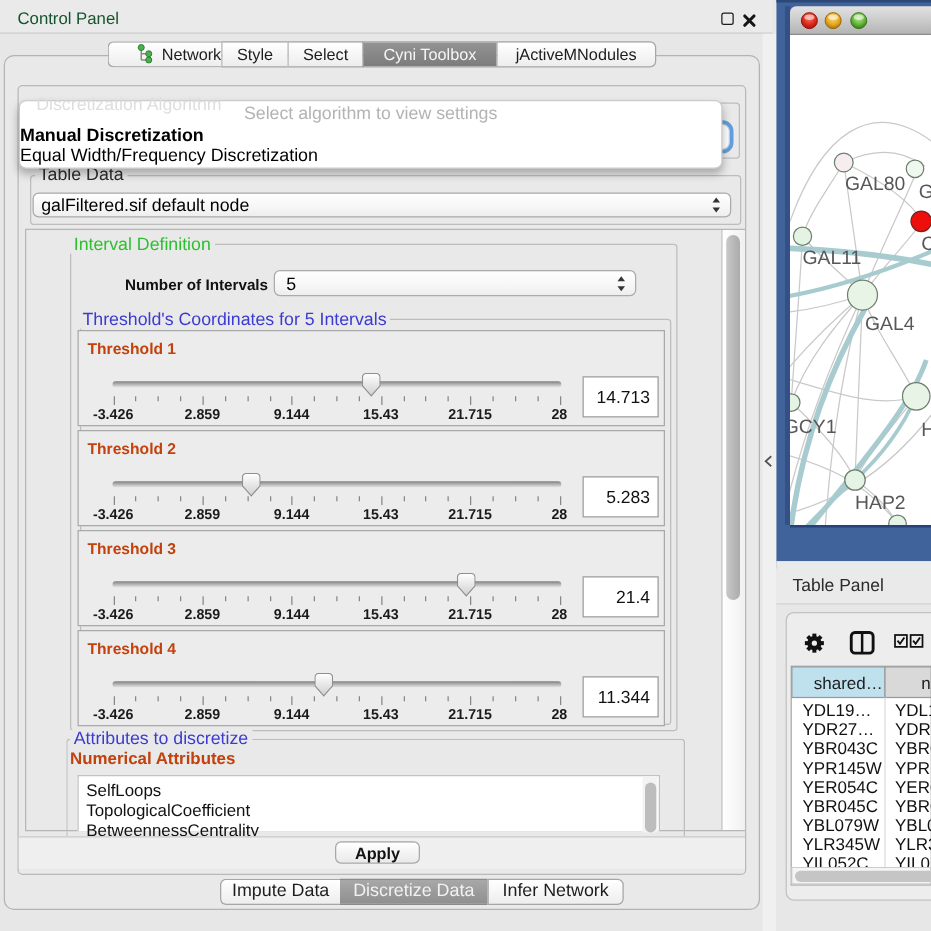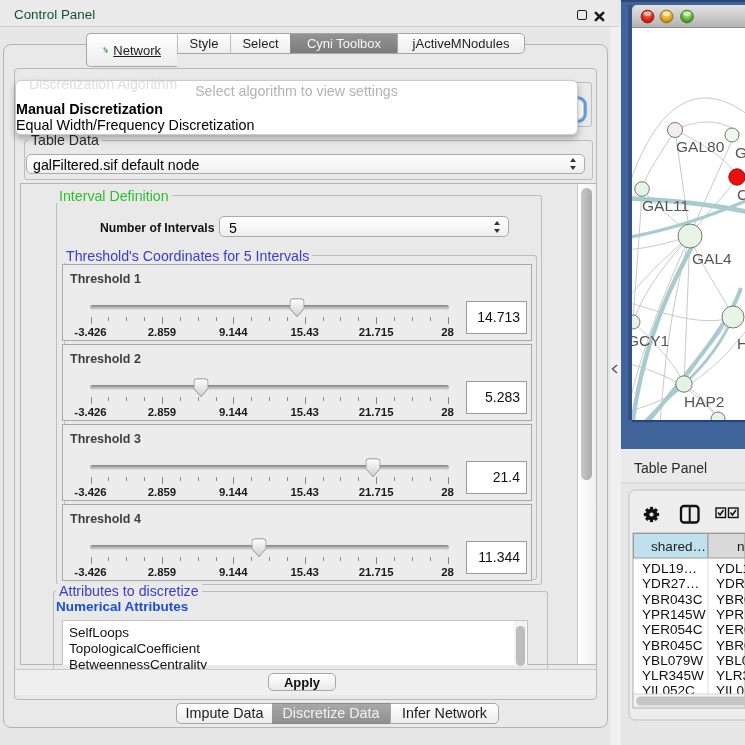--- a/index.html
+++ b/index.html
@@ -6,21 +6,21 @@
   html,body { width:745px; height:745px; overflow:hidden; }
   body { font-family:"Liberation Sans", sans-serif; background:#e7e7e7; position:relative; }
   .abs { position:absolute; }
   .grp { position:absolute; border:1px solid #bdbdbd; border-radius:3px; }
   .grplabel { position:absolute; background:#e9e9e9; padding:0 3px; font-size:14.2px; line-height:14.2px; }
   .combo { position:absolute; background:linear-gradient(180deg,#ffffff 0%,#f6f6f6 60%,#eeeeee 100%); border:1px solid #ababab; border-radius:5px; font-size:14.2px; color:#000; }
   .combo .arr { position:absolute; right:7px; top:50%; width:8px; height:14px; margin-top:-7px; }
   .arr:before { content:""; position:absolute; left:1px; top:1px; border:3.5px solid transparent; border-bottom:4.5px solid #333; border-top:none; }
   .arr:after { content:""; position:absolute; left:1px; bottom:1px; border:3.5px solid transparent; border-top:4.5px solid #333; border-bottom:none; }
   .tpanel { position:absolute; left:62px; width:470px; height:77px; background:#ececec; border:1px solid #a9a9a9; }
-  .tpanel .tlabel { position:absolute; left:7px; top:7px; font-size:12.5px; font-weight:bold; color:#404040; }
+  .tpanel .tlabel { position:absolute; left:7px; top:7px; font-size:12.5px; font-weight:bold; color:#c2410c; }
   .track { position:absolute; left:27px; top:40px; width:359px; height:5px; border-radius:2.5px; background:linear-gradient(180deg,#7f7f7f 0%,#b5b5b5 50%,#e6e6e6 100%); }
   .tick { position:absolute; width:1px; background:#878787; top:52px; }
   .ticklabel { position:absolute; top:61px; font-size:11.4px; font-weight:bold; color:#1a1a1a; transform:translateX(-50%); }
   .thumb { position:absolute; top:33px; width:15px; height:20px; transform:translateX(-50%); }
   .field { position:absolute; left:403px; top:36px; width:61px; height:33px; background:#fff; border:1px solid #999; font-size:14px; color:#111; text-align:right; padding:7.5px 6px 0 0; }
   .tabseg { height:20.5px; display:flex; align-items:center; font-size:13px; color:#1d1d1d; padding:0 12px; background:linear-gradient(180deg,#ffffff,#ededed); border-top:1px solid #a6a6a6; border-bottom:1px solid #a6a6a6; }
   .dark { background:linear-gradient(180deg,#939393,#7c7c7c); color:#f6f6f6; }
 </style>
 </head>
 <body>
@@ -28,21 +28,21 @@
 <div class="abs" style="left:0;top:0;width:618px;height:27px;background:#eaeaea;border-bottom:1px solid #cdcdcd;"></div>
 <div class="abs" style="left:14px;top:7px;font-size:13.4px;color:#14532d;">Control Panel</div>
 <div class="abs" style="left:577px;top:10px;width:10px;height:10px;border:1.6px solid #1c1c1c;border-radius:2px;"></div>
 <svg class="abs" style="left:594px;top:10.5px;" width="11" height="11" viewBox="0 0 11 11">
     <path d="M1.8 1.8 L9.2 9.2 M9.2 1.8 L1.8 9.2" stroke="#161616" stroke-width="2.5" stroke-linecap="round"></path>
   </svg>
 
 <div class="abs" style="left:3px;top:44px;width:605px;height:684px;background:#e9e9e9;border:1px solid #b3b3b3;border-radius:8px;"></div>
 
 <div class="abs" style="left:86px;top:33px;display:flex;">
-  <div class="tabseg" style="border-left:1px solid #a6a6a6;border-radius:5px 0 0 5px;width:91px;justify-content:flex-end;padding:16px;text-decoration:underline;">
+  <div class="tabseg" style="border-left:1px solid #a6a6a6;border-radius:5px 0 0 5px;width:91px;justify-content:flex-end;padding:0;">
     <svg width="15" height="16" viewBox="0 0 15 16" style="margin-right:5px;">
       <path d="M4 3 V13 M4 8 H9 M4 13 H9" stroke="#8a8a8a" stroke-width="1.2" fill="none"></path>
       <circle cx="4" cy="3" r="2.4" fill="#4caf50" stroke="#2e7d32" stroke-width="0.8"></circle>
       <circle cx="10" cy="8" r="2.4" fill="#4caf50" stroke="#2e7d32" stroke-width="0.8"></circle>
       <circle cx="10" cy="13" r="2.4" fill="#4caf50" stroke="#2e7d32" stroke-width="0.8"></circle>
     </svg>
     Network</div>
   <div class="tabseg" style="border-left:1px solid #bbb;width:53px;justify-content:center;padding:0;">Style</div>
   <div class="tabseg" style="border-left:1px solid #bbb;width:60px;justify-content:center;padding:0;">Select</div>
   <div class="tabseg dark" style="border-left:1px solid #8a8a8a;width:107px;justify-content:center;">Cyni Toolbox</div>
@@ -246,21 +246,21 @@
           </linearGradient>
         </defs>
         <path d="M3.5 0.7 h9 a3 3 0 0 1 3 3 v7.5 L8 19.8 L0.5 11.2 v-7.5 a3 3 0 0 1 3 -3 z" fill="url(#thg3)" stroke="#8f8f8f" stroke-width="1"></path>
       </svg>
       <div class="field">11.344</div>
     </div>
   </div>
 
 <div class="grp" style="left:53px;top:591px;width:495px;height:80px;border-bottom:none;"></div>
 <div class="grplabel" style="left:56px;top:583.5px;color:#3b3bd0;">Attributes to discretize</div>
-<div class="abs" style="left:56px;top:599px;font-size:13.5px;font-weight:bold;color:#1d4ed8;">Numerical Attributes</div>
+<div class="abs" style="left:56px;top:599px;font-size:13.5px;font-weight:bold;color:#c2410c;">Numerical Attributes</div>
 <div class="abs" style="left:62px;top:620px;width:466px;height:45px;background:#fff;border:1px solid #c2c2c2;border-bottom:none;">
   <div style="position:absolute;left:6px;top:4px;font-size:13.5px;color:#111;line-height:16.2px;">SelfLoops<br>TopologicalCoefficient<br>BetweennessCentrality</div>
   <div style="position:absolute;right:1px;top:0;width:12px;height:45px;background:#f3f3f3;"></div>
   <div style="position:absolute;right:2px;top:5px;width:9px;height:40px;border-radius:4.5px;background:#bdbdbd;"></div>
 </div>
 
 <div class="abs" style="left:15px;top:669px;width:581px;height:26px;background:#efefef;border-top:1px solid #c9c9c9;"></div>
 <div class="abs" style="left:268px;top:672.5px;width:68px;height:18.5px;background:linear-gradient(180deg,#ffffff,#e9e9e9);border:1px solid #a8a8a8;border-radius:5px;text-align:center;font-size:13px;font-weight:600;color:#111;line-height:17px;">Apply</div>
 
 <div class="abs" style="left:144px;top:703px;display:flex;font-size:14.3px;white-space:nowrap;padding-left:32px;">

